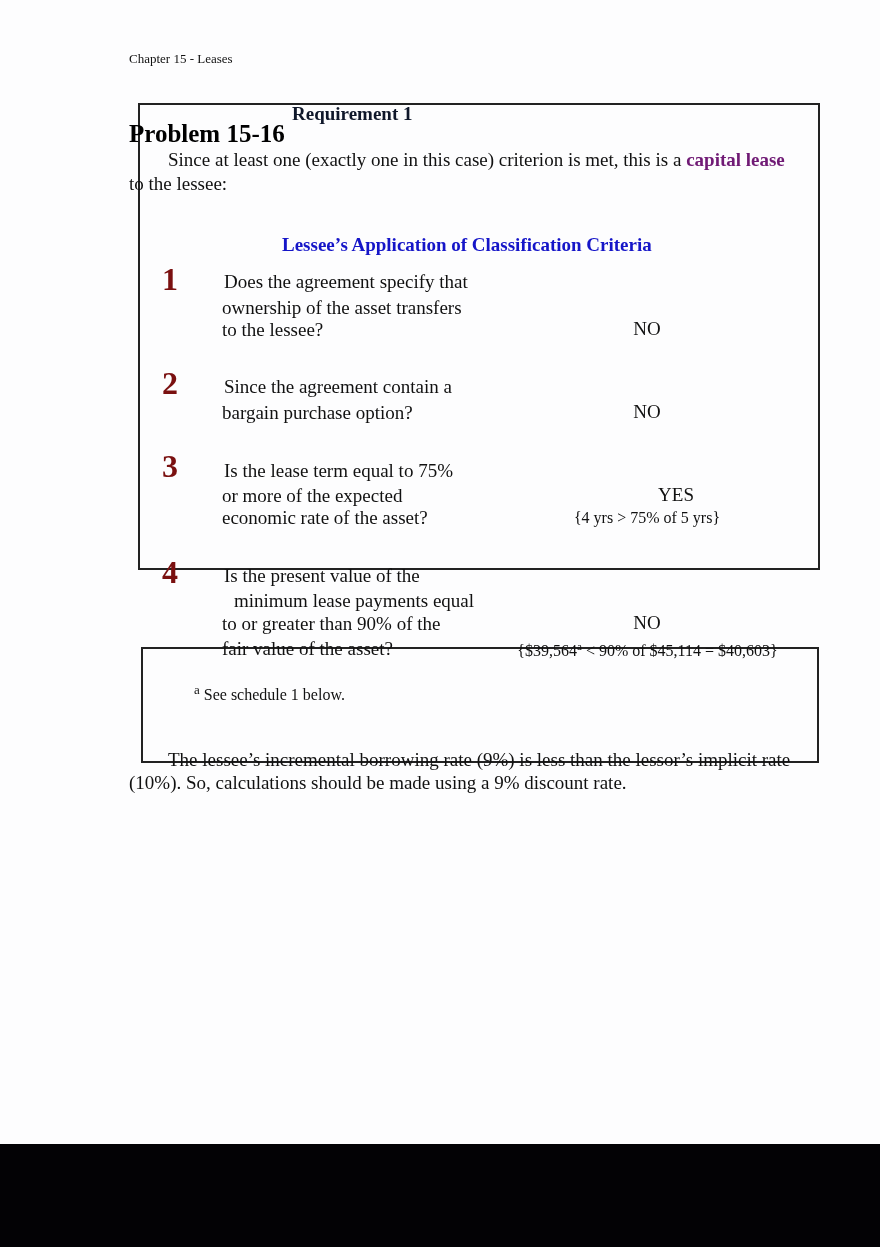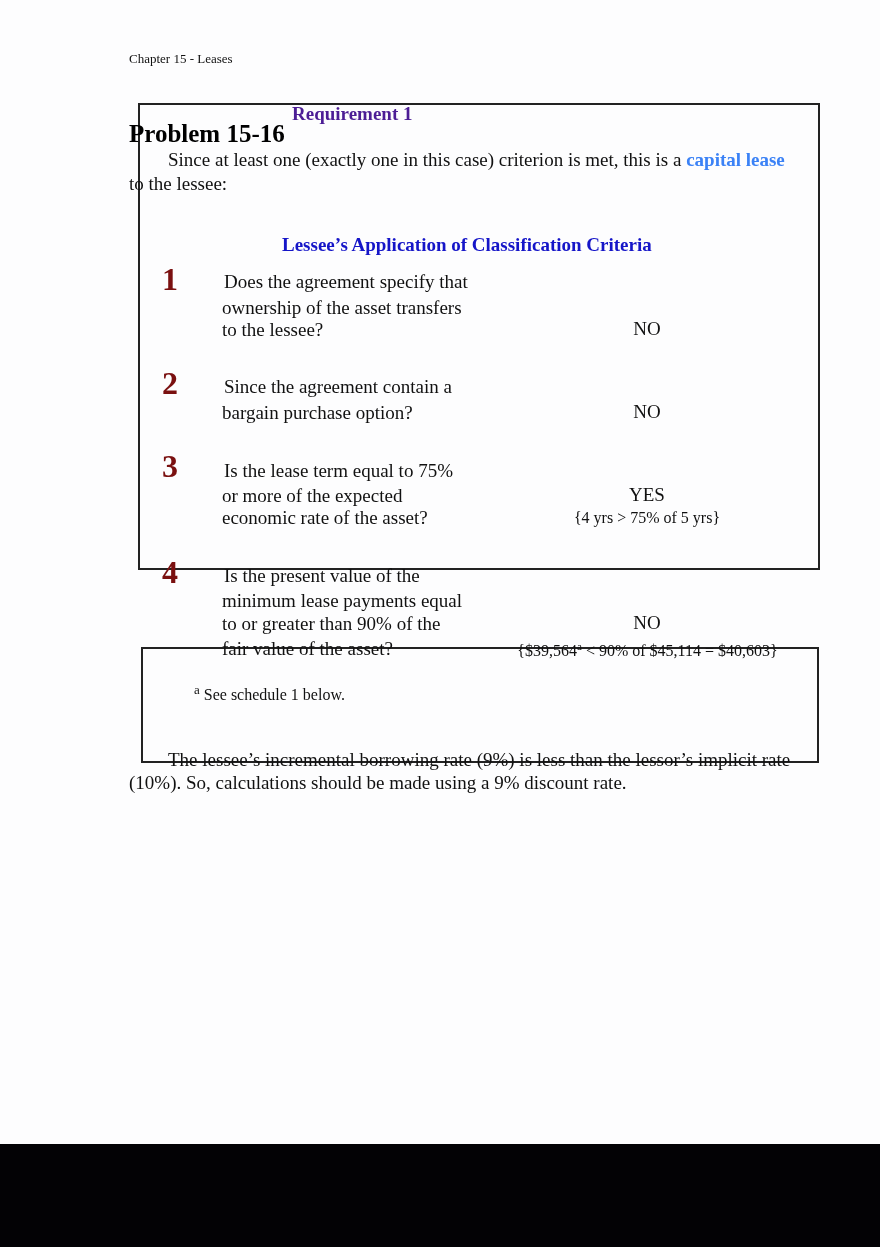--- a/index.html
+++ b/index.html
@@ -7,24 +7,24 @@
       width: 880px; height: 1247px; position: relative; overflow: hidden;
       background: #fdfdfe;
       font-family: "Liberation Serif", serif;
       color: #111;
     }
     .abs { position: absolute; white-space: nowrap; }
     .header { left: 129px; top: 51px; font-size: 13px; }
     .box { position: absolute; border: 2px solid #222; box-sizing: border-box; }
     .box1 { left: 138px; top: 103px; width: 682px; height: 467px; }
     .box2 { left: 141px; top: 647px; width: 678px; height: 116px; }
-    .req { left: 292px; top: 103px; font-size: 19px; font-weight: bold; color: #4c1d95; }
+    .req { left: 292px; top: 103px; font-size: 19px; font-weight: bold; color: #0f172a; }
     .problem { left: 129px; top: 120px; font-size: 25px; font-weight: bold; color: #000000; }
     .para { font-size: 19px; }
-    .blue-bold { color: #3b82f6; font-weight: bold; }
+    .blue-bold { color: #701a75; font-weight: bold; }
     .subtitle { left: 282px; top: 234px; font-size: 19px; font-weight: bold; color: #1515c8; }
     .num { font-size: 32px; font-weight: bold; color: #7a1010; line-height: 1; }
     .q { font-size: 19px; line-height: 23px; margin-left: 28px; }
     .ans { font-size: 19px; text-align: center; }
     .note { font-size: 16px; text-align: center; }
     .foot { font-size: 16px; }
     .black-band { position: absolute; left: 0; top: 1144px; width: 880px; height: 103px; background: #030205; }
   </style>
 </head>
 <body>
@@ -58,28 +58,28 @@
   <div class="abs q" style="left:196px; top:375px;">Since the agreement contain a</div>
   <div class="abs q" style="left:194px; top:401px;">bargain purchase option?</div>
   <div class="abs ans" style="left:600px; width:94px; top:401px;">NO</div>
 </div>
 
 <div>
   <div class="abs num" style="left:162px; top:450px;">3</div>
   <div class="abs q" style="left:196px; top:459px;">Is the lease term equal to 75%</div>
   <div class="abs q" style="left:194px; top:484px;">or more of the expected</div>
   <div class="abs q" style="left:194px; top:506px;">economic rate of the asset?</div>
-  <div class="abs ans" style="left:600px; width:94px; top:484px;">YES</div>
+  <div class="abs ans" style="left:600px; width:94px; top:484px;text-align:right;">YES</div>
   <div class="abs note" style="left:547px; width:200px; top:509px;">{4 yrs &gt; 75% of 5 yrs}</div>
 </div>
 
 <div>
   <div class="abs num" style="left:162px; top:556px;">4</div>
   <div class="abs q" style="left:196px; top:564px;">Is the present value of the</div>
-  <div class="abs q" style="left:194px; top:589px;">minimum lease payments equal</div>
+  <div class="abs q" style="left:206px; top:589px;">minimum lease payments equal</div>
   <div class="abs q" style="left:194px; top:612px;text-align:center;">to or greater than 90% of the</div>
   <div class="abs q" style="left:194px; top:637px;">fair value of the asset?</div>
   <div class="abs ans" style="left:600px; width:94px; top:612px;">NO</div>
   <div class="abs note" style="left:490px; width:315px; top:640px;">
     <span>{$39,564</span><sup style="font-size:11px;">a</sup><span> &lt; 90% of $45,114 = $40,603}</span>
   </div>
 </div>
 
 <div class="abs foot" style="left:194px; top:682px;">
   <sup style="font-size:13px;">a</sup><span> See schedule 1 below.</span>

